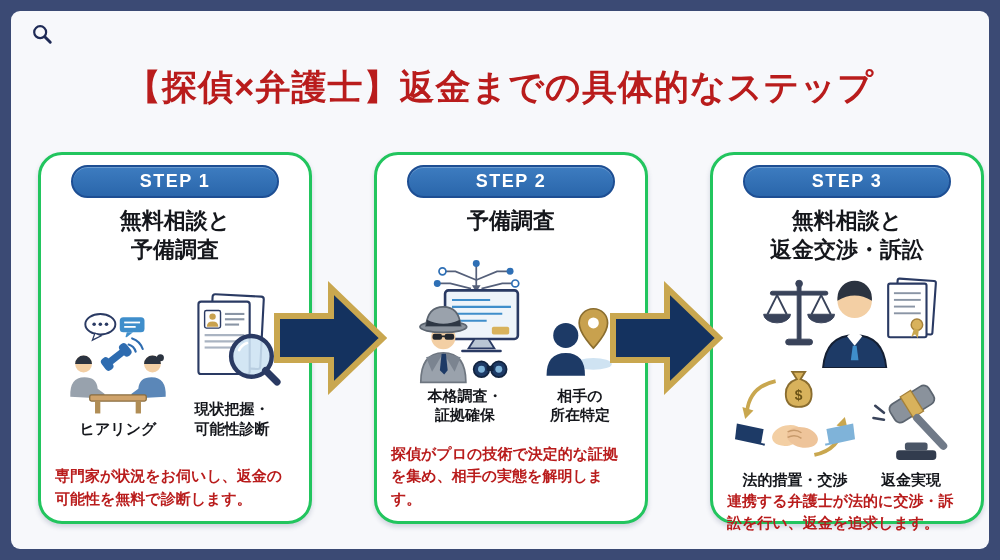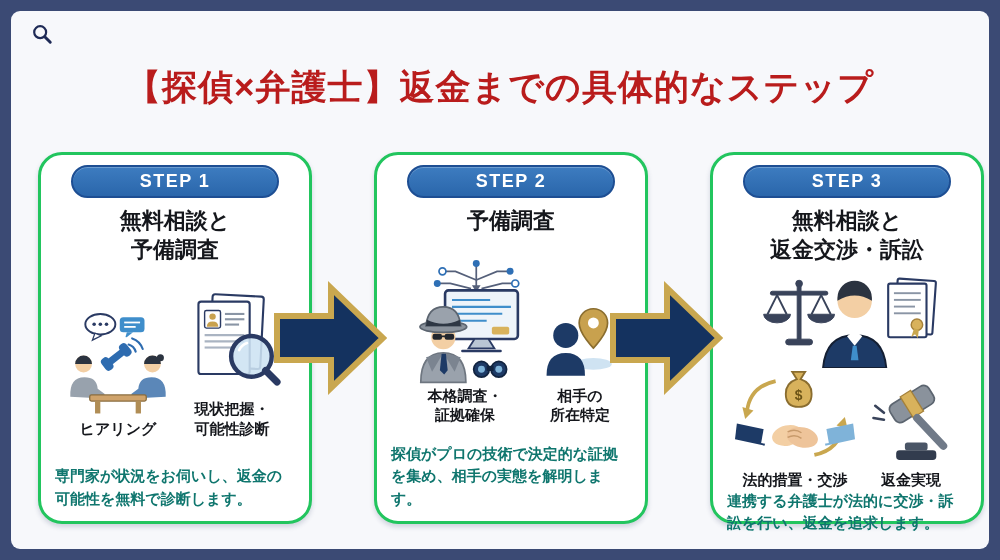--- a/index.html
+++ b/index.html
@@ -21,21 +21,21 @@
            color:#ffffff; font-weight:700; font-size:18px; letter-spacing:1.5px; padding:4px 0;
            box-shadow:inset 0 1px 0 rgba(255,255,255,.25); }
   .card-title { margin-top:9px; text-align:center; font-size:22px; font-weight:800;
            color:#15171c; line-height:1.3; }
   .figs { margin-top:auto; display:flex; align-items:flex-end; justify-content:center;
           gap:8px; width:100%; padding:0 6px; }
   .figure { display:flex; flex-direction:column; align-items:center; }
   .fig-label { font-size:15px; font-weight:700; color:#15171c; text-align:center;
           line-height:1.3; margin-top:2px; }
   .desc { margin-top:auto; margin-bottom:11px; padding:0 14px; width:100%;
-          font-size:15px; font-weight:700; color:#0f766e; line-height:1.5; text-align:left; }
+          font-size:15px; font-weight:700; color:#b91c1c; line-height:1.5; text-align:left; }
   .arrow { position:absolute; top:267px; width:114px; height:120px; z-index:5; }
   .arrow1 { left:262px; } .arrow2 { left:598px; }
   svg { display:block; }
 </style>
 </head>
 <body>
 
 <div class="frame">
   <div class="inner">
 

